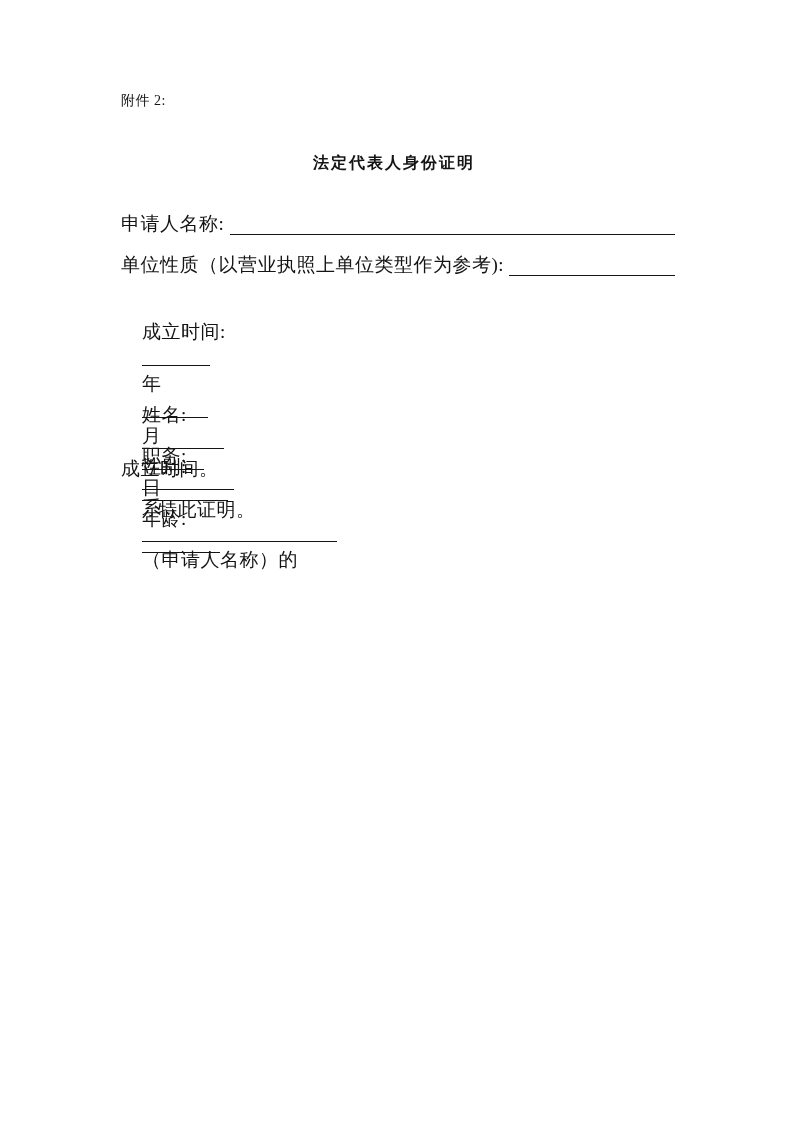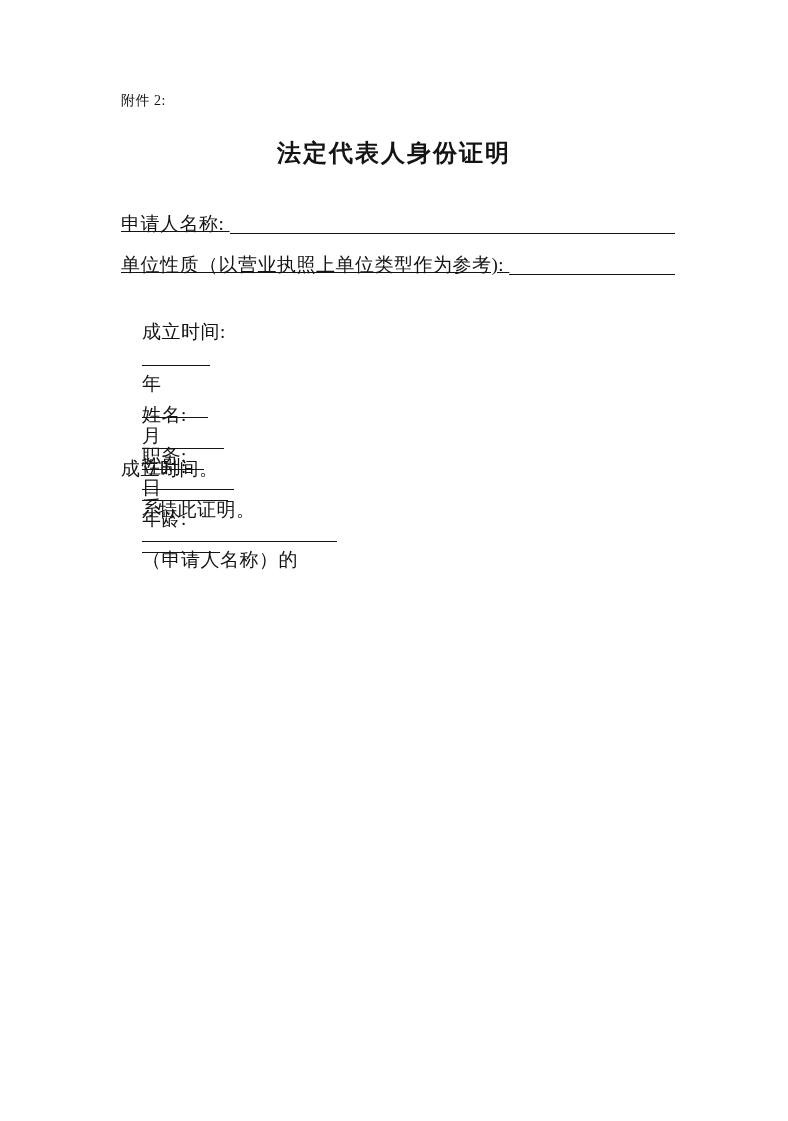--- a/index.html
+++ b/index.html
@@ -22,39 +22,38 @@
     top: 92px;
     font-size: 14px;
     letter-spacing: 0.5px;
     white-space: pre;
   }
   .title {
     position: absolute;
     left: 0;
     right: 0;
     top: 137px;
-    margin: 0;
+    margin: 16px;
     text-align: center;
-    font-size: 24px;
+    font-size: 16px;
     font-weight: bold;
     letter-spacing: 2px;
   }
   .line {
     position: absolute;
     left: 121px;
     font-size: 19px;
     letter-spacing: 0.5px;
     white-space: pre;
     line-height: 24px;
   }
   .flexline {
     display: flex;
     right: 113px;
-    align-items: flex-start;
-    text-decoration: underline;
+    align-items: center;
   }
   .u {
     display: inline-block;
     height: 21px;
     border-bottom: 1.6px solid #151515;
     vertical-align: baseline;
   }
   .u.fill { flex: 1; }
   .w68  { width: 68px; }
   .w66  { width: 66px; }

